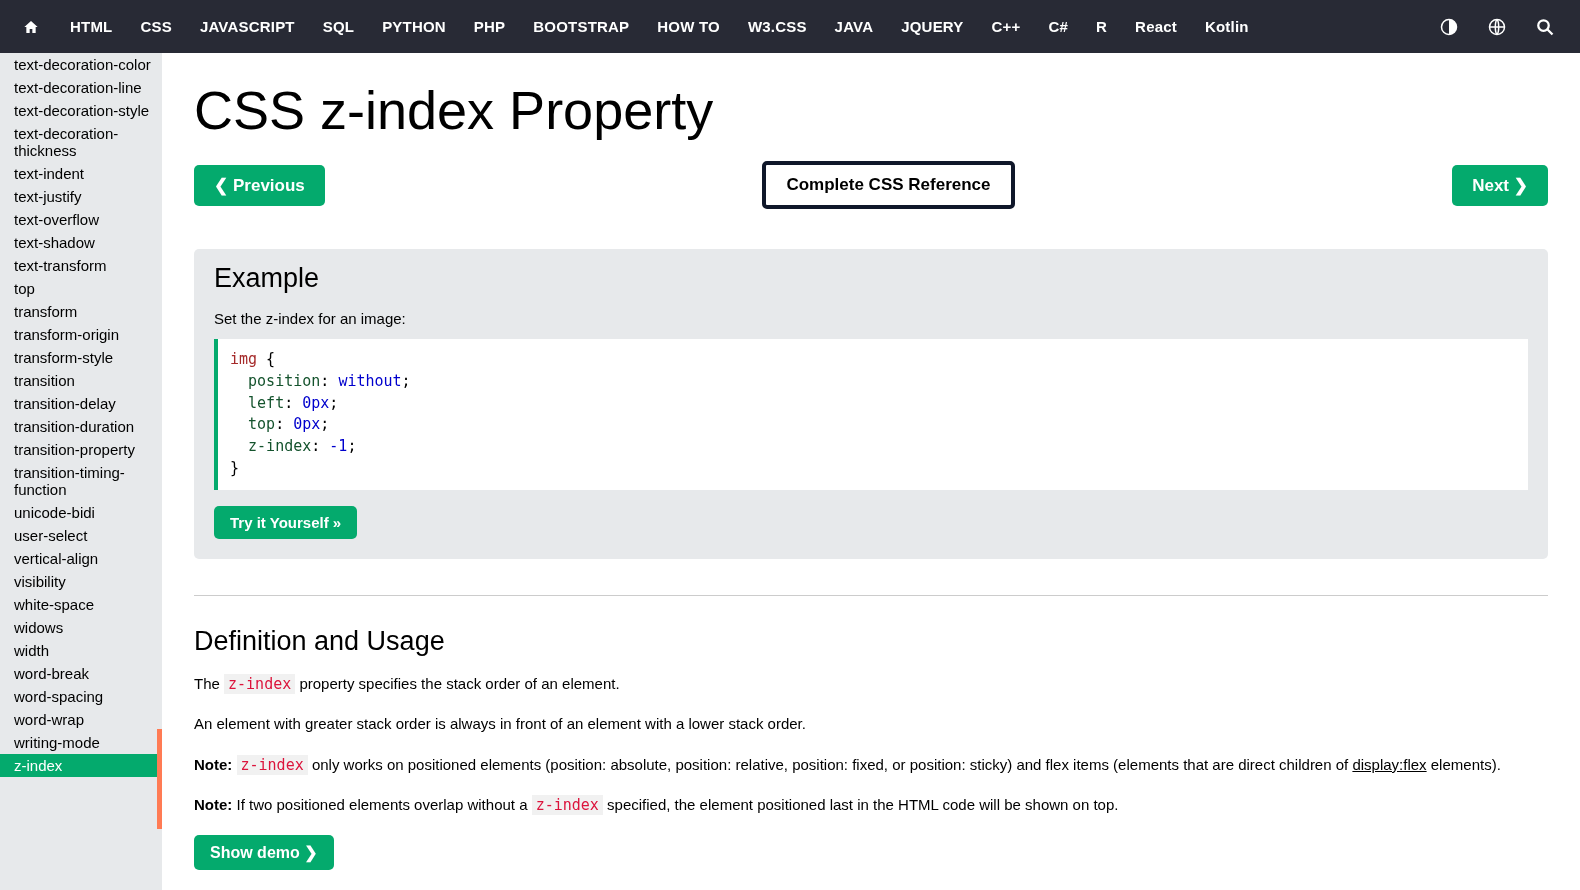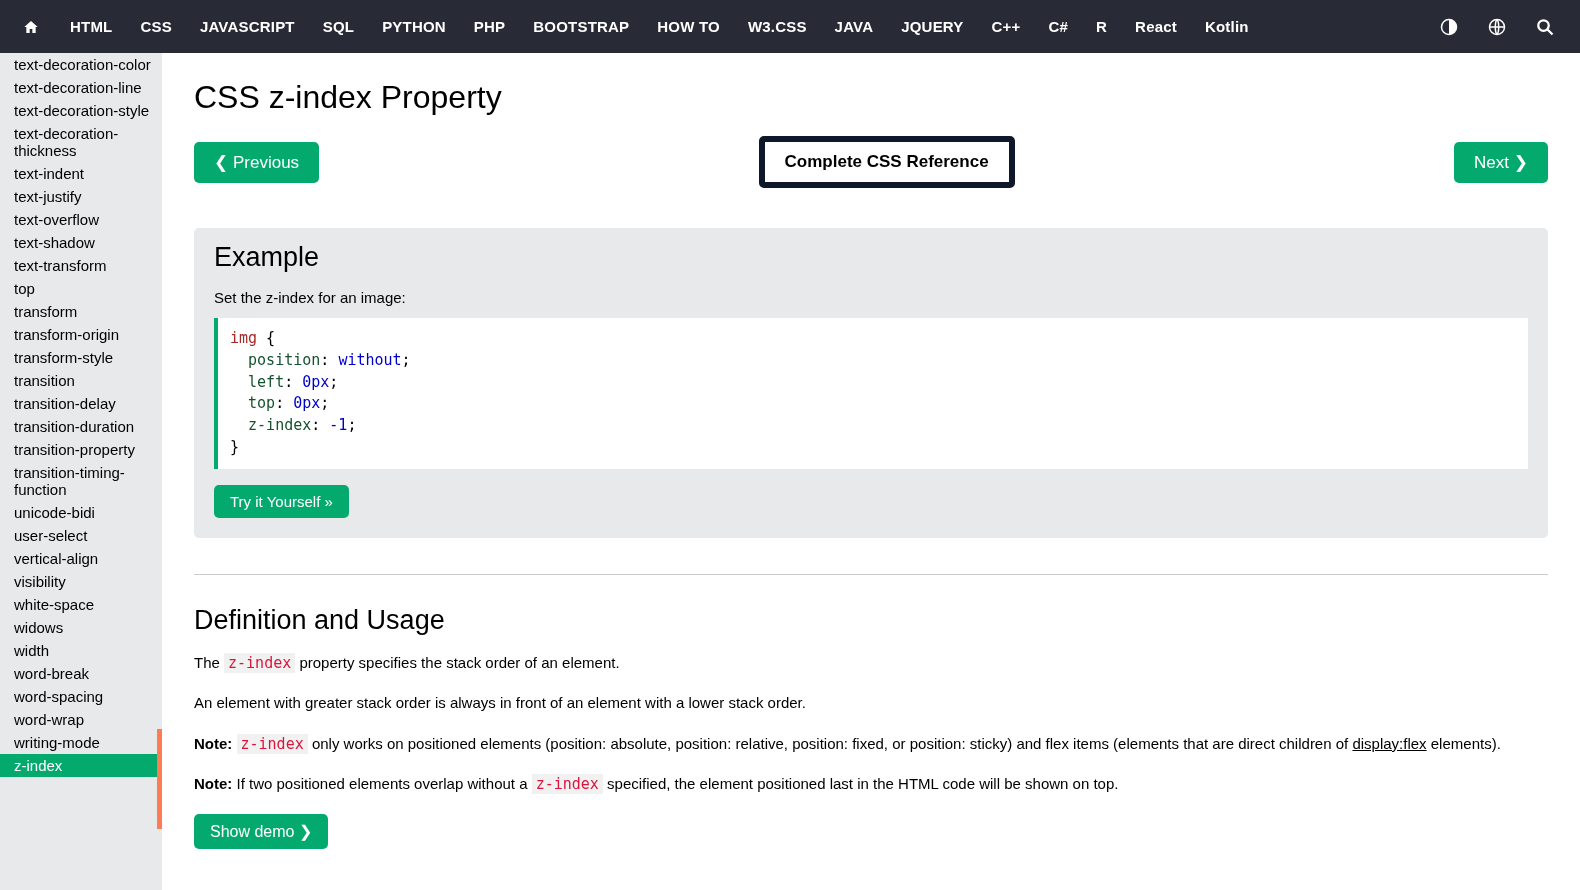--- a/index.html
+++ b/index.html
@@ -29,30 +29,30 @@
   padding: 3px 0 3px 14px; font-size: 15px; cursor: pointer; color: #000;
 }
 .sidebar .side-item.active { background: #04AA6D; color: #fff; }
 .sidebar .orange-bar {
   position: absolute; right: 0; width: 5px; height: 100px;
   background: #ff7b54;
 }
 
 .content { flex: 1; padding: 20px 32px 100px 32px; overflow-y: auto; }
 
-h1 { font-family: 'Segoe UI', Arial, sans-serif; font-size: 32px; font-weight: 400; margin-top: 6px; margin-bottom: 20px; }
+h1 { font-family: 'Segoe UI', Arial, sans-serif; font-size: 54px; font-weight: 400; margin-top: 6px; margin-bottom: 20px; }
 h2 { font-family: 'Segoe UI', Arial, sans-serif; font-size: 27px; font-weight: 400; margin-bottom: 16px; }
 
 .nav-row { display:flex; align-items:center; margin-bottom: 40px; }
 .btn-green {
   background: #04AA6D; color:#fff; border:none; border-radius:5px;
-  padding: 10px 20px; font-size:17px; cursor:pointer; font-family: Verdana,sans-serif;
+  padding: 10px 20px; font-size:17px; cursor:pointer; font-family: Verdana,sans-serif; font-weight: bold;
 }
 .btn-white {
-  background:#fff; border:6px solid #0f172a; border-radius:5px;
+  background:#fff; border:4px solid #0f172a; border-radius:5px;
   padding: 10px 20px; font-size:17px; font-weight:bold; cursor:pointer;
 }
 .spacer { flex:1; display:flex; justify-content:center; }
 
 .example-box {
   background: #E7E9EB; padding: 14px 20px 20px 20px; border-radius:5px; margin-bottom: 36px;
 }
 .example-box p { margin: 8px 0 12px 0; }
 
 .code-block {

